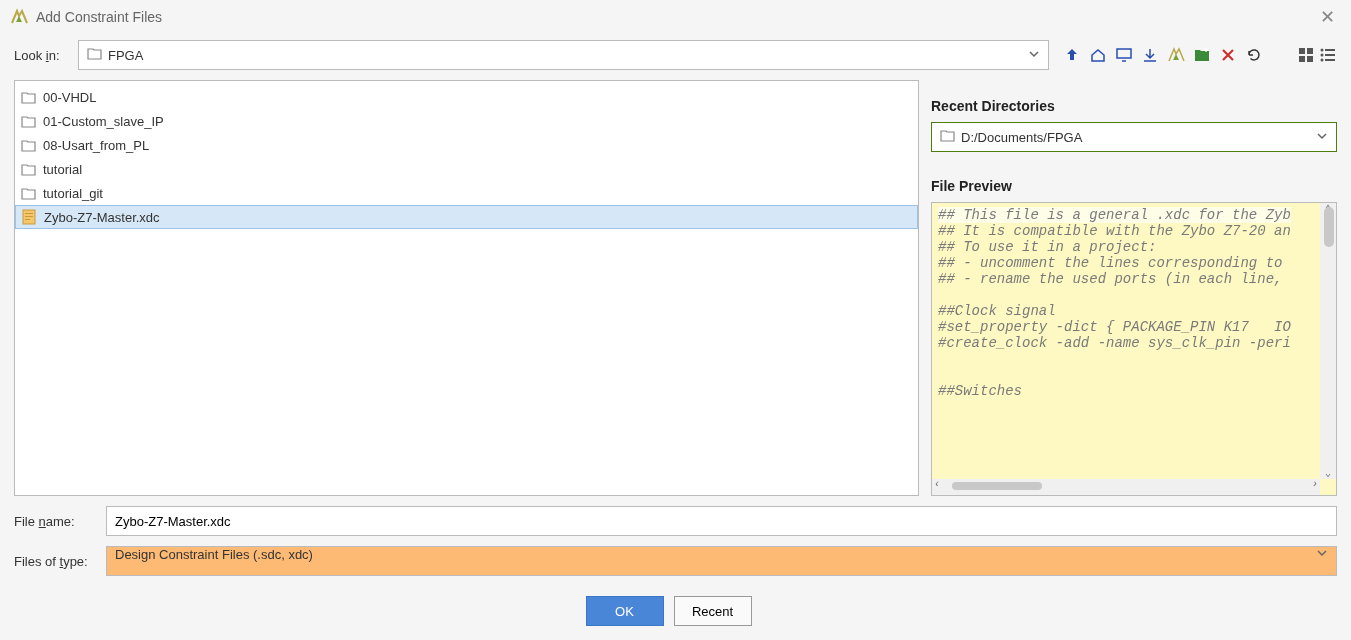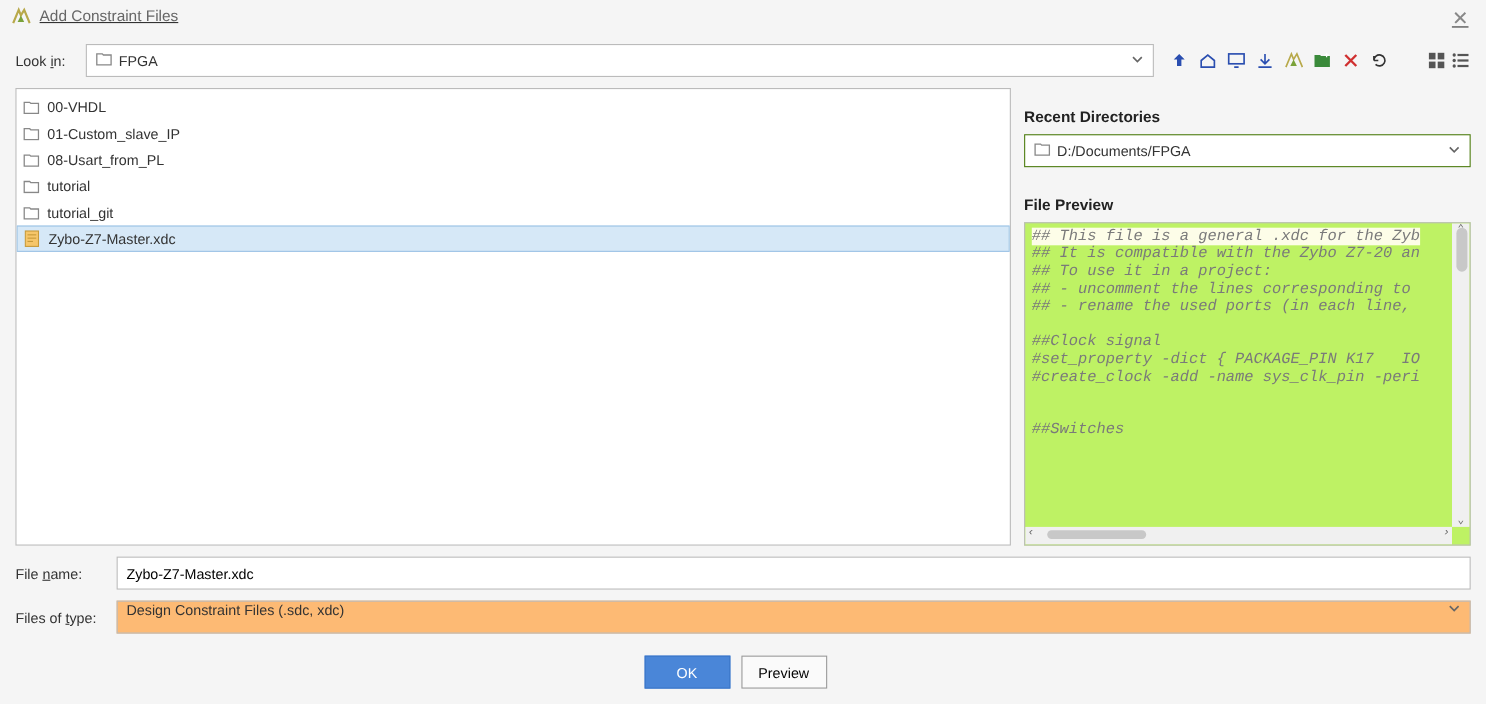--- a/index.html
+++ b/index.html
@@ -1,18 +1,18 @@
 <!DOCTYPE html>
 <html><head>
 <meta charset="utf-8">
 <style>
 * { box-sizing: border-box; margin: 0; padding: 0; }
 body { font-family: "Segoe UI", Arial, sans-serif; font-size: 13px; background: #f5f5f5; color: #333; width: 1351px; height: 640px; overflow: hidden; }
 .dialog { width: 100%; height: 100%; background: #f5f5f5; display: flex; flex-direction: column; }
-.titlebar { display: flex; padding: 6px 10px; height: 34px; text-decoration: underline; }
+.titlebar { display: flex; align-items: center; padding: 6px 10px; height: 34px; }
 .titlebar .app-icon { width: 18px; height: 18px; margin-right: 8px; }
 .titlebar .title { color: #666; font-size: 14px; flex: 1; }
 .close-x { font-size: 18px; color: #888; cursor: pointer; padding: 0 6px; }
 .lookin-row { display: flex; align-items: center; padding: 6px 14px 10px 14px; gap: 10px; }
 .lookin-label { color: #333; font-size: 13px; width: 54px; }
 .lookin-label u { text-decoration: underline; }
 .lookin-combo { flex: 1; height: 30px; border: 1px solid #bbb; background: #fff; display: flex; align-items: center; padding: 0 8px; cursor: pointer; }
 .lookin-combo .fold-ico { margin-right: 6px; }
 .lookin-combo .val { flex: 1; }
 .lookin-combo .chev { color: #666; }
@@ -26,21 +26,21 @@
 .filelist { width: 905px; border: 1px solid #bbb; background: #fff; padding: 4px 0; overflow: auto; }
 .file-item { display: flex; align-items: center; padding: 3px 6px; cursor: pointer; height: 24px; }
 .file-item.selected { background: #d6e8f7; border: 1px solid #9cc3e5; }
 .file-item .fi-icon { width: 16px; height: 16px; margin-right: 6px; display:flex; align-items:center; }
 .file-item .fi-label { color: #333; }
 .rightpanel { flex: 1; display: flex; flex-direction: column; gap: 8px; min-width: 0; }
 .rp-heading { font-weight: 600; color: #222; font-size: 14px; margin-top: 18px; }
 .recent-combo { height: 30px; border: 1px solid #4d7c0f; background: #fff; display: flex; align-items: center; padding: 0 8px; cursor: pointer; }
 .recent-combo .fold-ico { margin-right: 6px; }
 .recent-combo .val { flex: 1; color: #333; }
-.preview { flex: 1; border: 1px solid #bbb; background: #bef264; position: relative; font-family: "Courier New", monospace; font-size: 14px; font-style: italic; color: #7a7a7a; overflow: hidden; min-height: 0; }
+.preview { flex: 1; border: 1px solid #bbb; background: #fef9c3; position: relative; font-family: "Courier New", monospace; font-size: 14px; font-style: italic; color: #7a7a7a; overflow: hidden; min-height: 0; }
 .preview-inner { position:absolute; left:0; right:16px; top:0; bottom:16px; overflow:hidden; padding: 4px 6px; white-space: pre; }
 .preview .firstline { background: #fdfde8; display: inline-block; }
 .preview-scroll-v { position: absolute; right: 0; top: 0; bottom: 16px; width: 16px; background: #f0f0f0; }
 .preview-scroll-v .thumb { position: absolute; top: 4px; right: 2px; width: 10px; height: 40px; background: #c8c8c8; border-radius: 5px; }
 .preview-scroll-v .arrow-up { position: absolute; top: 0; left: 0; right: 0; text-align: center; font-size: 10px; color: #666; }
 .preview-scroll-v .arrow-dn { position: absolute; bottom: 0; left: 0; right: 0; text-align: center; font-size: 10px; color: #666; }
 .preview-scroll-h { position: absolute; left: 0; right: 16px; bottom: 0; height: 16px; background: #f0f0f0; }
 .preview-scroll-h .thumb { position: absolute; left: 20px; top: 3px; height: 8px; width: 90px; background: #c8c8c8; border-radius: 5px; }
 .preview-scroll-h .arrow-l { position: absolute; left: 2px; top: 0; font-size: 10px; color: #666; }
 .preview-scroll-h .arrow-r { position: absolute; right: 2px; top: 0; font-size: 10px; color: #666; }
@@ -249,15 +249,15 @@
           <svg width="12" height="12" viewBox="0 0 12 12">
               <path d="M2 4l4 4 4-4" stroke="#666" stroke-width="1.5" fill="none"></path>
             </svg>
         </span>
       </div>
     </div>
   </div>
 
   <div class="btnrow">
     <button class="btn primary">OK</button>
-    <button class="btn">Preview</button>
+    <button class="btn">Recent</button>
   </div>
 </div>
 
 </body></html>

